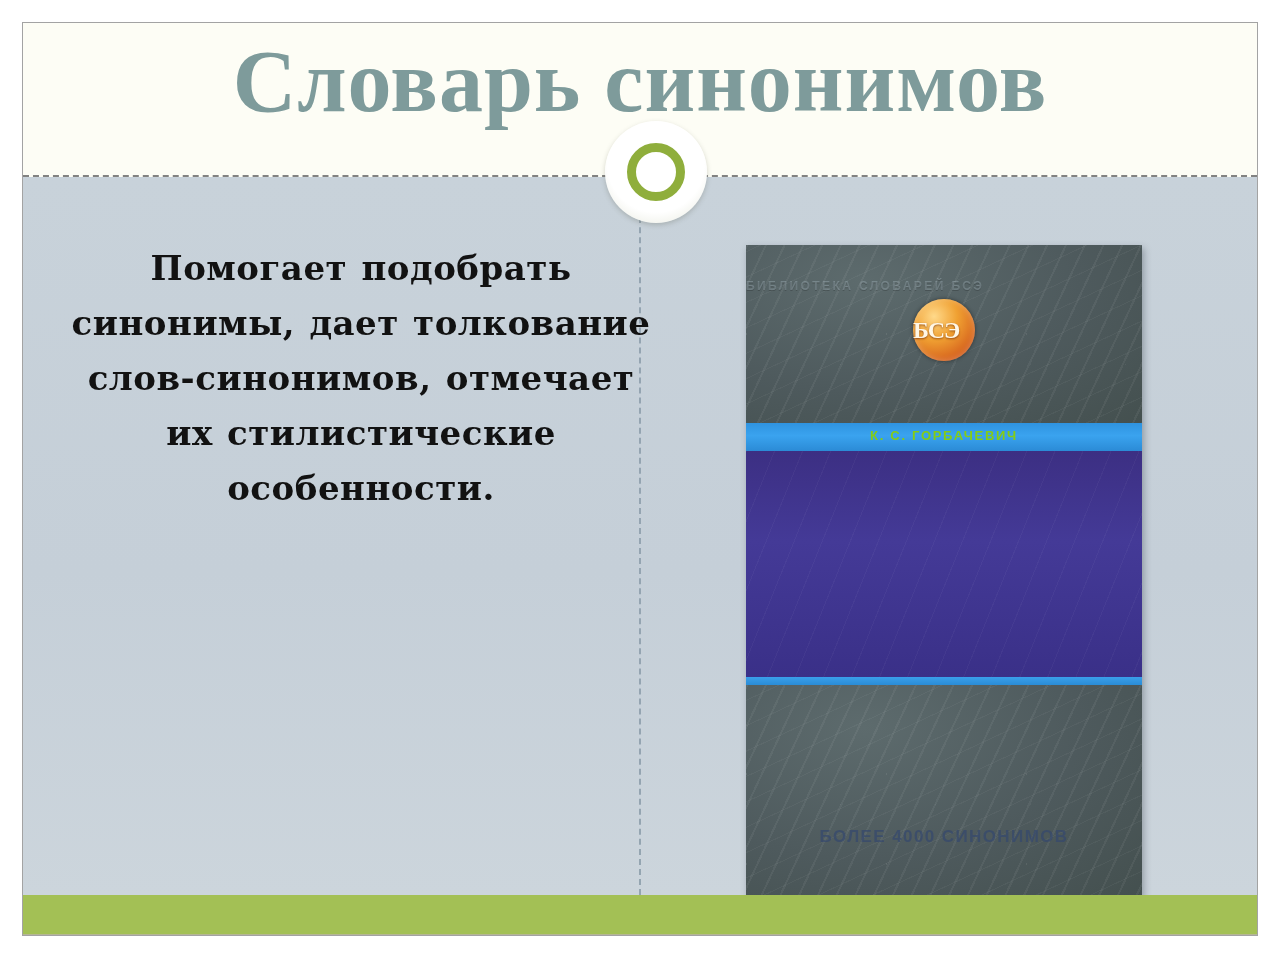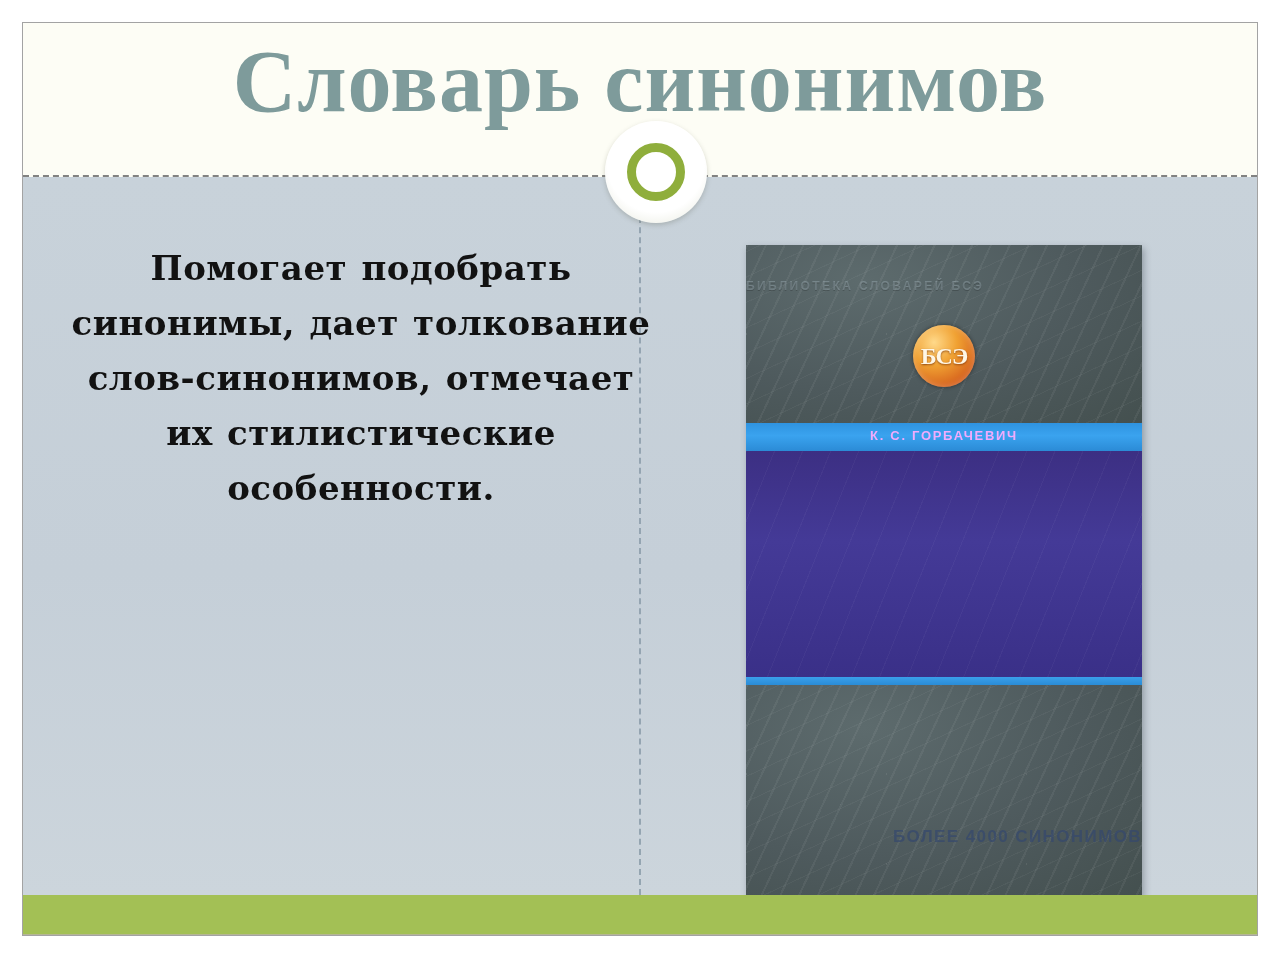--- a/index.html
+++ b/index.html
@@ -148,45 +148,45 @@
     font-size:12px;
     font-weight:bold;
     letter-spacing:2.4px;
     color:rgba(180,196,205,.33);
     text-shadow:0 1px 0 rgba(0,0,0,.18);
     white-space:nowrap;
   }
 
   .emblem {
     position:absolute;
-    left:50%; top:80px;
+    left:50%; top:54px;
     margin-left:-31px;
     width:62px; height:62px;
     border-radius:50%;
     background:radial-gradient(circle at 34% 28%, #ffd98a 0%, #f0a132 38%, #d6621d 76%, #a63f12 100%);
     box-shadow:0 0 4px rgba(0,0,0,.45), inset 0 0 6px rgba(255,255,255,.3);
-    display:flex; align-items:center; justify-content:center;
+    display:flex; align-items:center; justify-content:flex-start;
   }
   .emblem-text {
     font-family:"Liberation Serif", serif;
     font-weight:bold;
     font-size:24px;
     color:#fff7e6;
     text-shadow:0 1px 2px rgba(120,50,10,.8);
     letter-spacing:-1px;
   }
 
   .author {
     position:absolute; left:0; right:0; top:183px;
     text-align:center;
     font-family:"Liberation Sans", sans-serif;
     font-size:13px;
     font-weight:bold;
     letter-spacing:1.7px;
-    color:#f0abfc;
+    color:#84cc16;
     white-space:nowrap;
     z-index:3;
   }
 
   .cover-title {
     position:absolute; left:0; right:0; top:230px;
     text-align:center; z-index:3;
   }
   .cover-title .l1, .cover-title .l2 {
     display:block;
@@ -207,21 +207,21 @@
     font-weight:bold;
     font-size:31px;
     letter-spacing:1.5px;
     color:#eef1f7;
     transform:scaleX(.95);
     text-shadow:0 2px 3px rgba(0,0,0,.35);
   }
 
   .tagline {
     position:absolute; left:0; right:0; top:582px;
-    text-align:right; z-index:3;
+    text-align:center; z-index:3;
     font-family:"Liberation Sans", sans-serif;
     font-weight:bold;
     font-size:17px;
     letter-spacing:1.4px;
     color:rgba(52,72,110,.72);
     white-space:nowrap;
   }
 
   
   .footer-bar {

